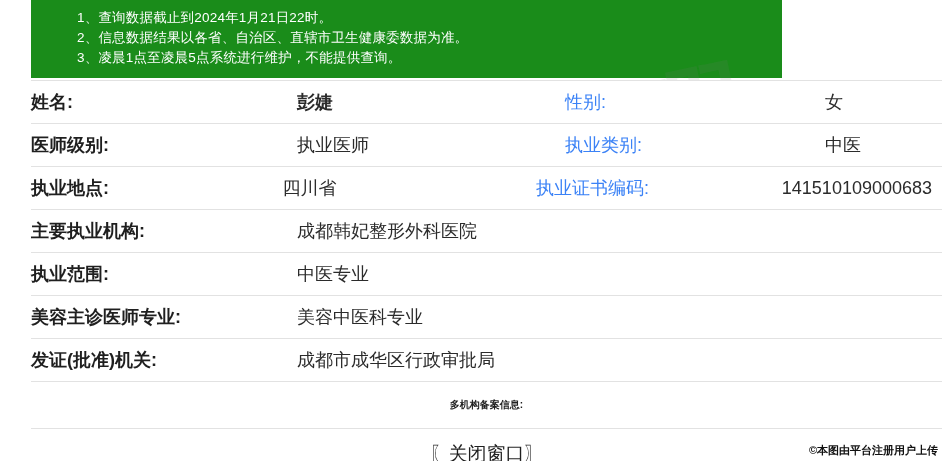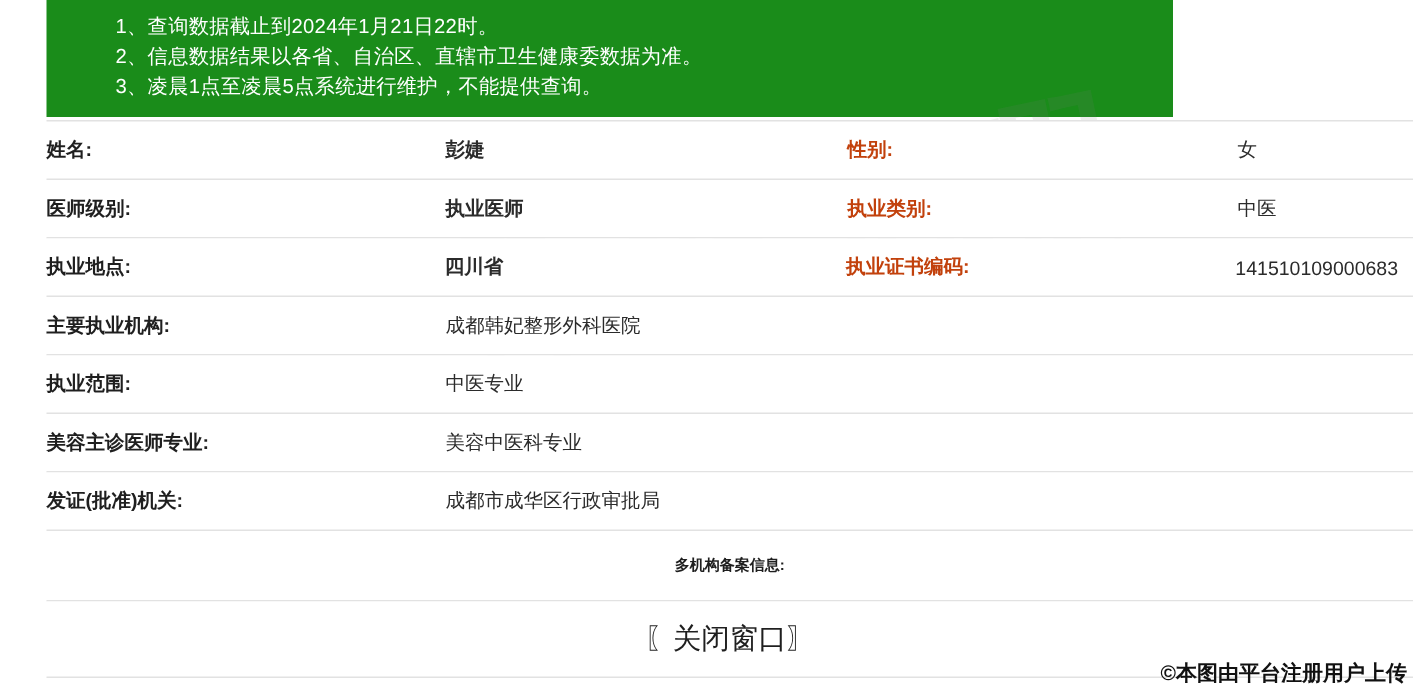--- a/index.html
+++ b/index.html
@@ -51,40 +51,40 @@
     min-height: 38px;
     align-items: stretch;
     background: #ffffff;
   }
   .row:first-child {
     border-top: 1px solid #e2e2e2;
   }
   .cell {
     display: flex;
     align-items: center;
-    font-size: 13px;
+    font-size: 18px;
     color: #2b2b2b;
     box-sizing: border-box;
     padding: 9px 10px 9px 0;
   }
   .label {
     width: 266px;
     padding-left: 0;
     font-weight: bold;
     color: #1f1f1f;
   }
   .value {
     width: 268px;
-    font-weight: bold;
+    font-weight: normal;
   }
   .value.bold { font-weight: bold; font-family: Liberation Mono, monospace; }
   .label2 {
     width: 260px;
-    font-weight: bold;
-    color: #c2410c;
+    font-weight: normal;
+    color: #3b82f6;
     text-align: right;
   }
   .value2 {
     flex: 1;
   }
   .value-wide {
     flex: 1;
   }
   .row.section {
     justify-content: center;
@@ -136,21 +136,21 @@
     letter-spacing: 8px;
     transform: rotate(-12deg);
     white-space: nowrap;
     line-height: 120px;
   }
   
   .credit {
     position: absolute;
     right: 4px;
     bottom: 3px;
-    font-size: 14px;
+    font-size: 11px;
     color: #111111;
     font-weight: bold;
     white-space: nowrap;
     margin-left: 40px;
   }
   .left-gutter {
     position: absolute;
     left: 0; top: 0;
     width: 31px; height: 461px;
     background: #ffffff;

